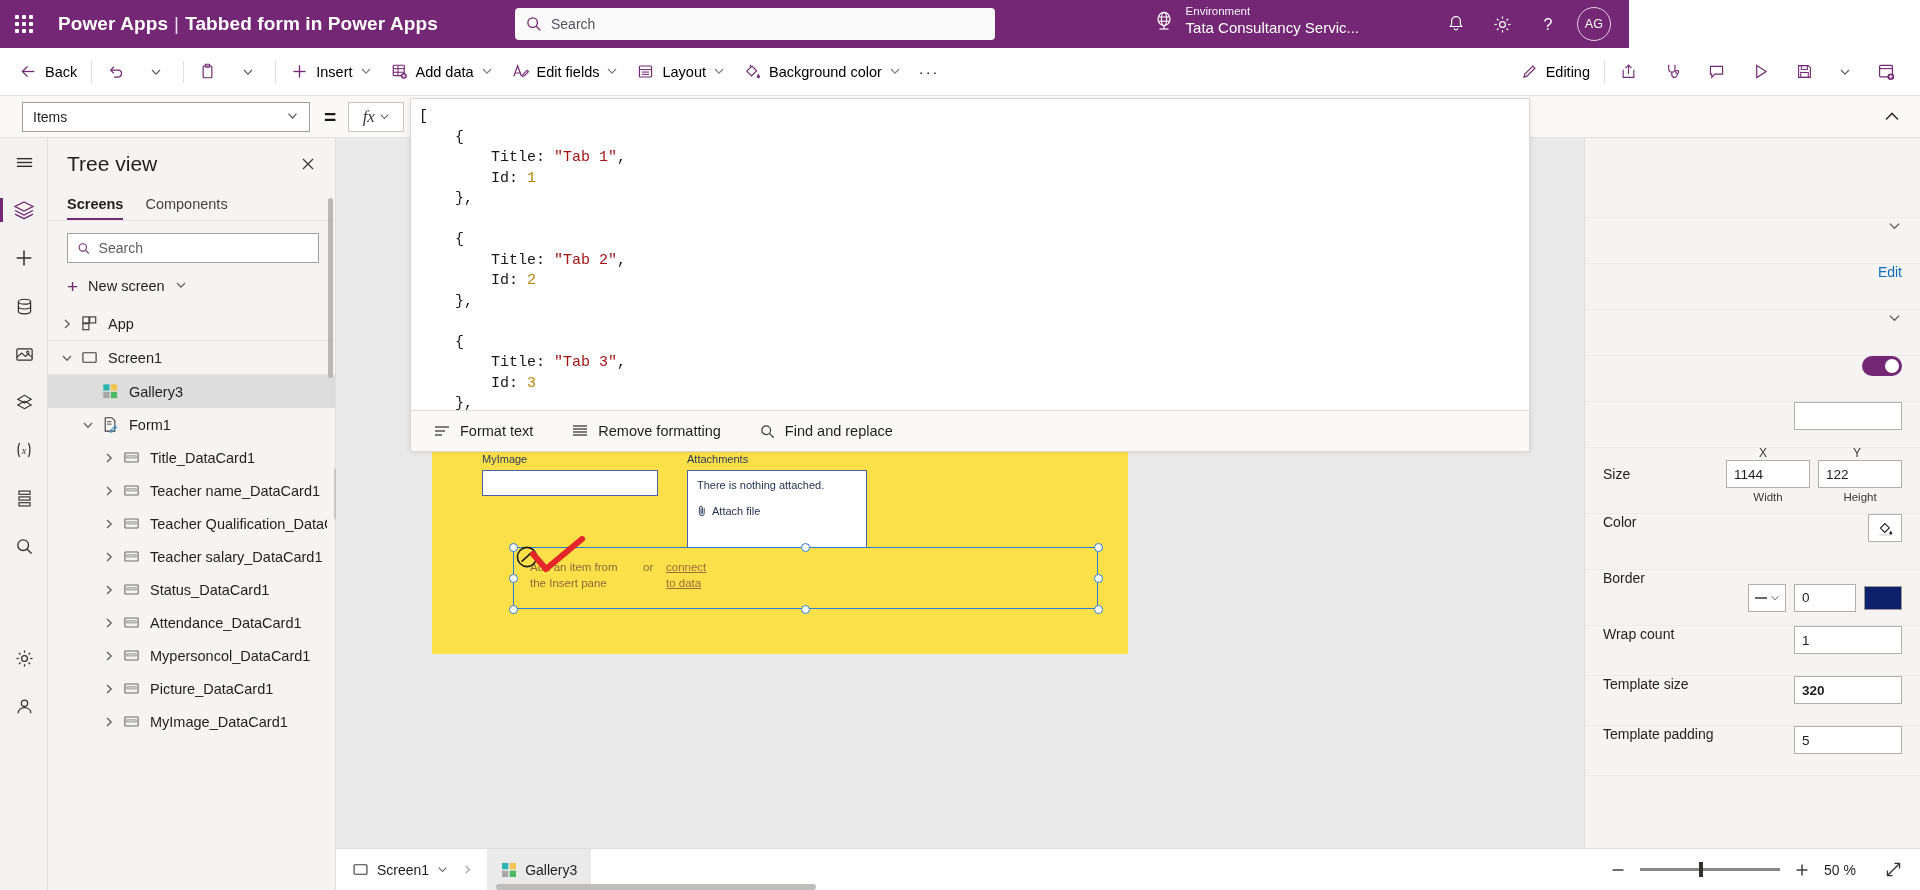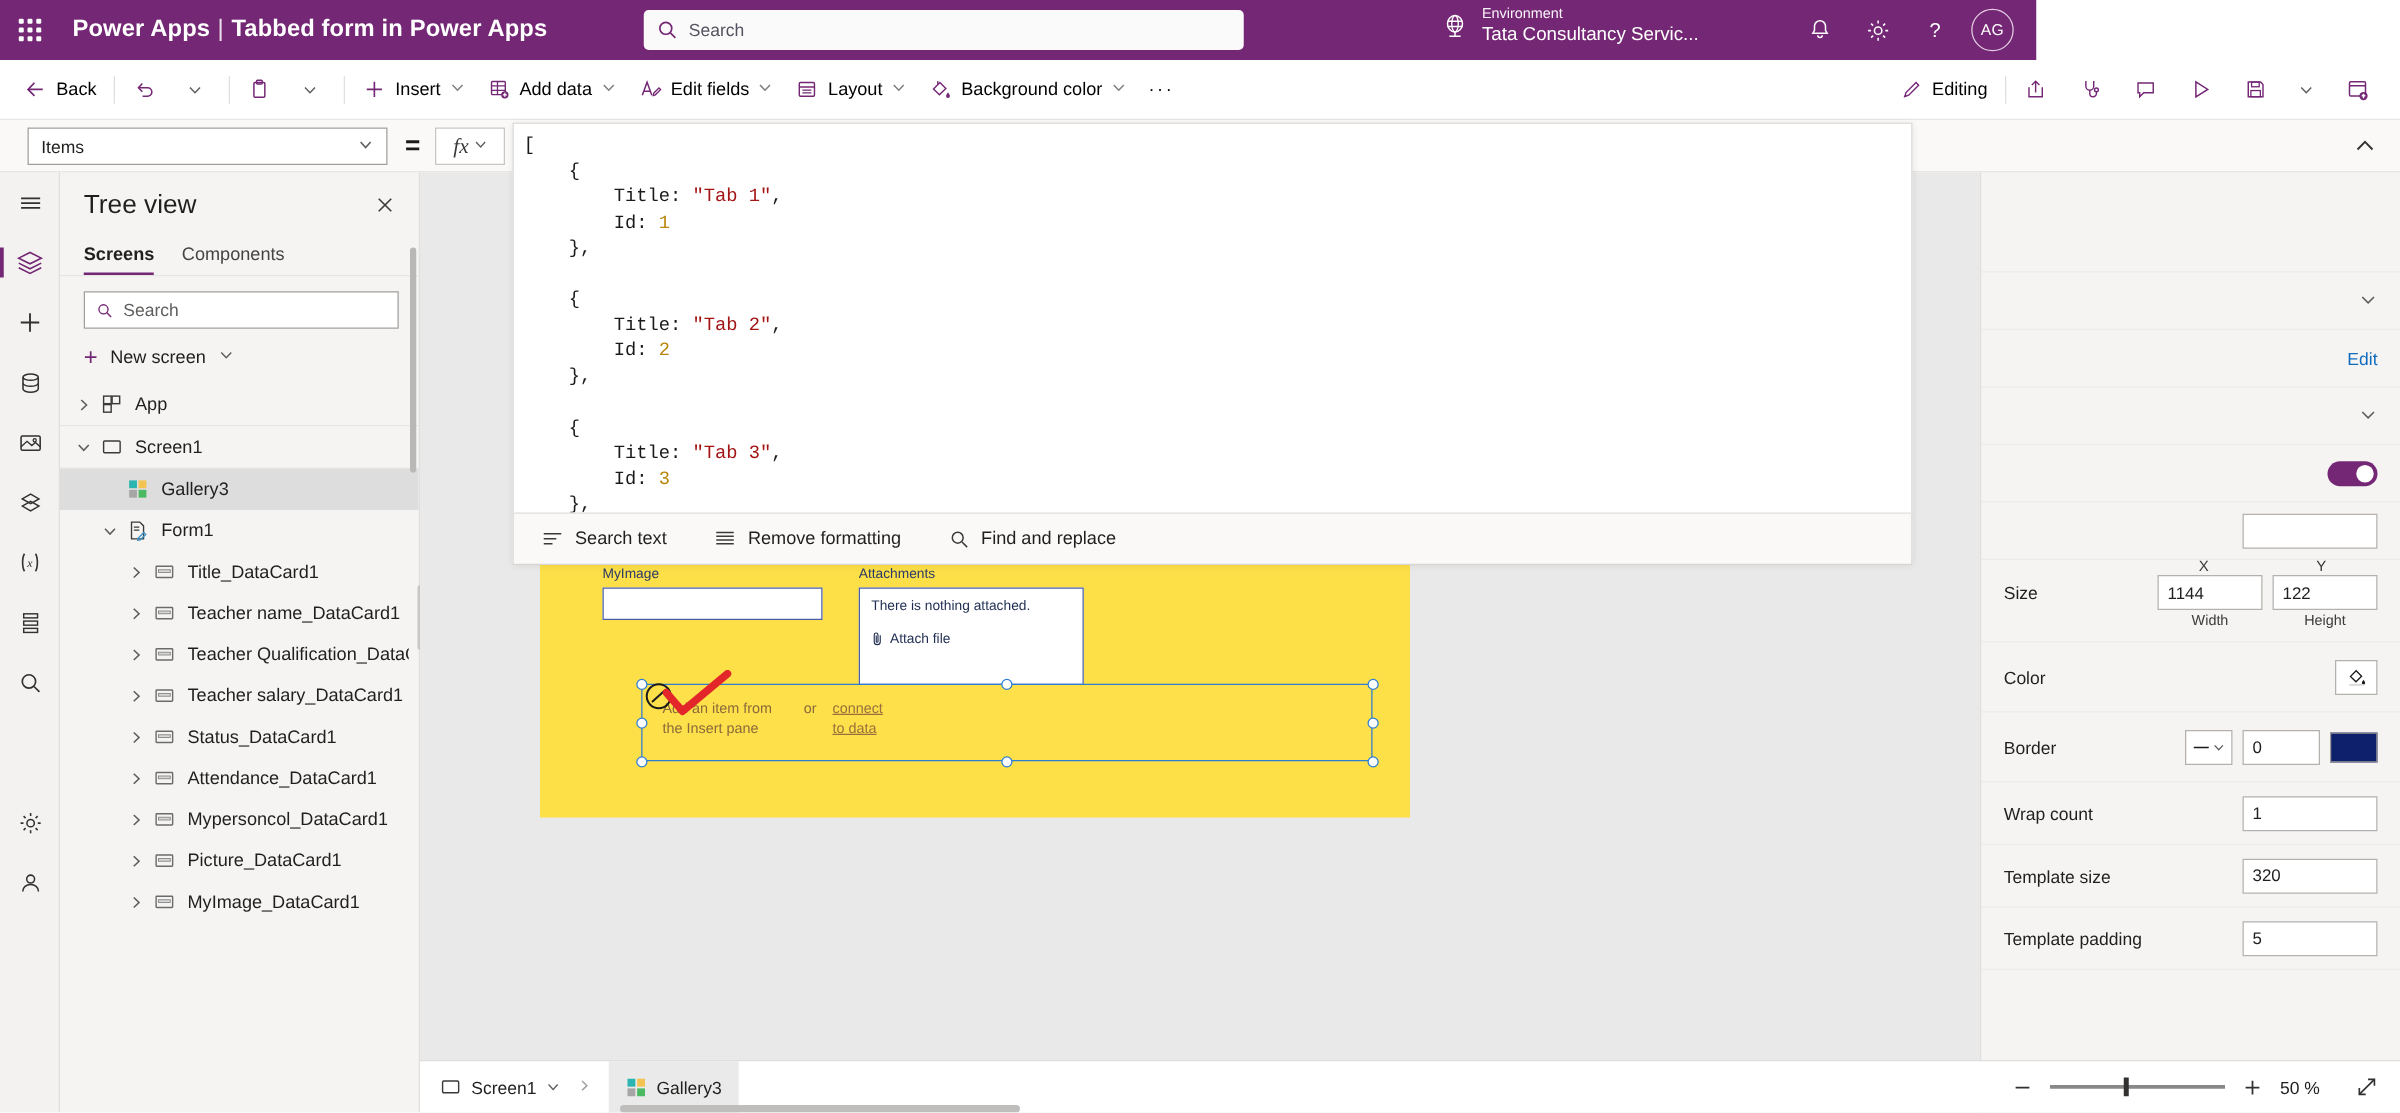--- a/index.html
+++ b/index.html
@@ -227,21 +227,21 @@
     margin-right: 26px; cursor: pointer; height: 32px; padding: 0 6px;
   }
   .fxt-item .ci { margin-right: 9px; display: flex; align-items: center; }
 
   
   .rightpanel {
     position: absolute; top: 138px; right: 0; width: 336px; height: 752px;
     background: #f5f4f3; border-left: 1px solid #e1dfdd; z-index: 10;
   }
   .rp-row {
-    display: flex; align-items: center; justify-content: space-between;
+    display: flex; justify-content: space-between;
     padding: 0 18px; height: 46px; font-size: 14px; color: #201f1e;
     border-bottom: 1px solid #eceaea;
   }
   .rp-label { color: #201f1e; font-size: 14px; }
   .rp-input {
     background: #fff; border: 1px solid #b3b0ad; height: 28px; width: 84px;
     font-size: 13.5px; padding: 0 7px; display: flex; align-items: center; color: #201f1e;
   }
   .rp-input.wide { width: 108px; }
   .rp-edit { color: #0f6cbd; font-size: 14px; cursor: pointer; }
@@ -1033,41 +1033,41 @@
         <span class="bordercolor"></span>
       </div>
     </div>
 
     <div class="rp-row" style="height:50px;">
       <span class="rp-label">Wrap count</span>
       <span class="rp-input" style="width:108px;">1</span>
     </div>
     <div class="rp-row" style="height:50px;">
       <span class="rp-label">Template size</span>
-      <span class="rp-input" style="width:108px;">320</span>
+      <span class="rp-input" style="width:108px;font-weight:bold;">320</span>
     </div>
     <div class="rp-row" style="height:50px;">
       <span class="rp-label">Template padding</span>
       <span class="rp-input" style="width:108px;">5</span>
     </div>
   </div>
 
   <div class="fxeditor">
     <div class="codearea" id="codearea"><div>[</div><div>    {</div><div>        Title: <span class="tok-str">"Tab 1"</span>,</div><div>        Id: <span class="tok-num">1</span></div><div>    },</div><div>&nbsp;</div><div>    {</div><div>        Title: <span class="tok-str">"Tab 2"</span>,</div><div>        Id: <span class="tok-num">2</span></div><div>    },</div><div>&nbsp;</div><div>    {</div><div>        Title: <span class="tok-str">"Tab 3"</span>,</div><div>        Id: <span class="tok-num">3</span></div><div>    },</div></div>
   </div>
   <div class="fxtoolbar">
     <div class="fxt-item">
       <span class="ci">
         <svg width="18" height="18" viewBox="0 0 18 18">
             <line x1="2" y1="5" x2="16" y2="5" stroke="#3b3a39" stroke-width="1.3"></line>
             <line x1="2" y1="9" x2="12" y2="9" stroke="#3b3a39" stroke-width="1.3"></line>
             <line x1="2" y1="13" x2="9" y2="13" stroke="#3b3a39" stroke-width="1.3"></line>
           </svg>
       </span>
-      <span>Search text</span>
+      <span>Format text</span>
     </div>
     <div class="fxt-item">
       <span class="ci">
         <svg width="18" height="18" viewBox="0 0 18 18">
             <g stroke="#3b3a39" stroke-width="1.3">
               <line x1="2" y1="4" x2="16" y2="4"></line>
               <line x1="2" y1="7" x2="16" y2="7"></line>
               <line x1="2" y1="10" x2="16" y2="10"></line>
               <line x1="2" y1="13" x2="16" y2="13"></line>
             </g>

